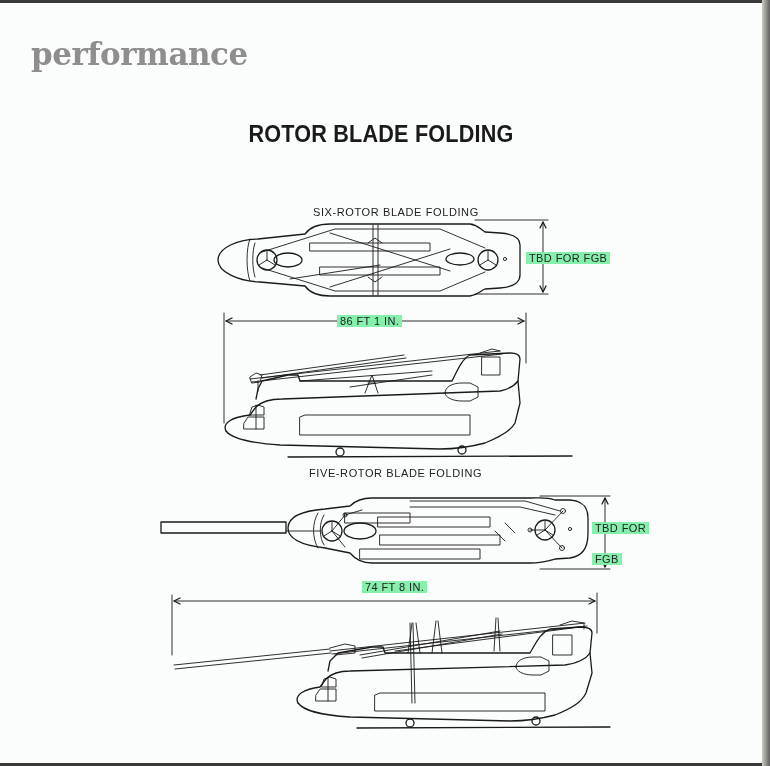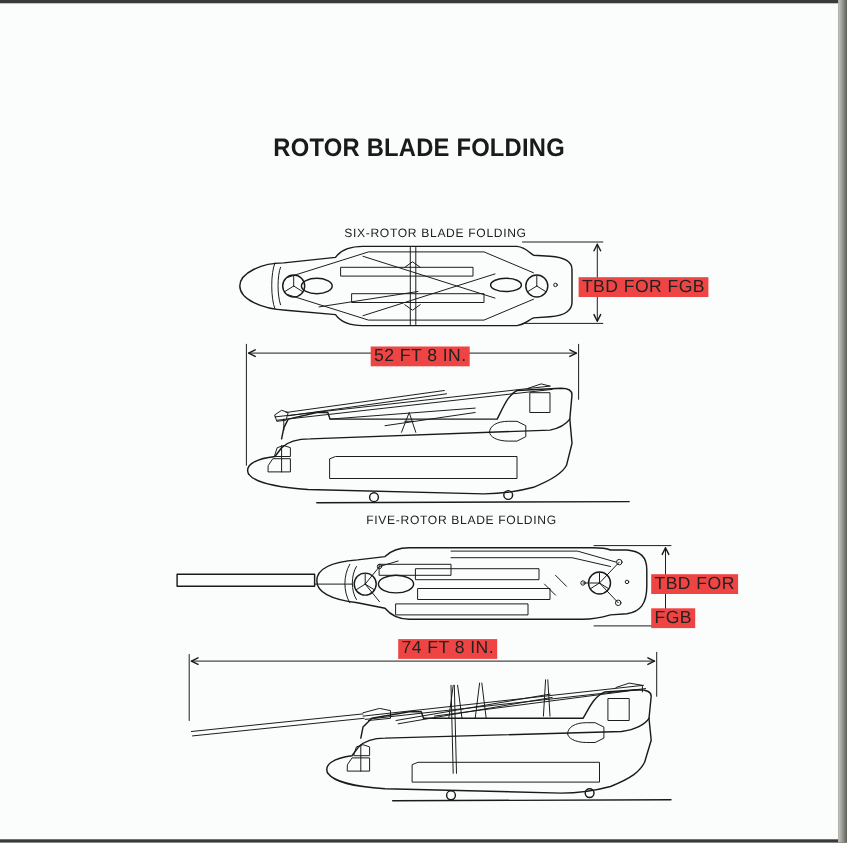--- a/index.html
+++ b/index.html
@@ -26,32 +26,33 @@
     position: absolute; left: 0; width: 762px; top: 118px; text-align: center;
     font-family: "Liberation Sans", sans-serif; font-weight: bold;
     font-size: 23px; color: #1a1a1a; letter-spacing: 0.2px;
     transform: scaleX(0.94);
   }
   .caption {
     position: absolute; font-size: 11px; color: #222; letter-spacing: 0.6px;
     white-space: nowrap;
   }
   .dim-label {
-    position: absolute; font-size: 16px; color: #222; letter-spacing: 0.4px;
-    background: #ef4444; padding: 0 3px; white-space: nowrap;
+    position: absolute; font-size: 11px; color: #222; letter-spacing: 0.4px;
+    background: #86efac; padding: 0 3px; white-space: nowrap;
   }
   svg.drawing { position: absolute; left: 0; top: 0; overflow: visible; }
   svg.drawing * { fill: none; stroke: #1a1a1a; stroke-width: 1.3; stroke-linejoin: round; stroke-linecap: round; }
   svg.drawing .thin { stroke-width: 0.9; }
 </style>
 </head>
 <body>
 
 <div class="page">
 
+  <div class="section-label">performance</div>
   <div class="page-title">ROTOR BLADE FOLDING</div>
 
   <div class="caption" style="left:313px; top:177px;margin-top:26px;">SIX-ROTOR BLADE FOLDING</div>
 
   <svg class="drawing" width="770" height="766">
     <g>
 
       <path d="M258,236 C238,236 218,245 218,257 C218,269 238,278 260,279
                L305,283 C310,290 318,293 330,293 L470,293 C478,292 480,288 485,286
                L500,285 C515,284 520,278 520,272 L520,242 C520,236 515,231 500,230
@@ -123,23 +124,23 @@
       <path class="thin" d="M365,390 L372,372 L378,390 M368,380 L376,380"></path>
 
       <path class="thin" d="M250,376 L500,348"></path>
       <path class="thin" d="M252,379 L502,351"></path>
       <path class="thin" d="M260,372 L404,352 M262,375 L406,355"></path>
       <path class="thin" d="M300,378 L432,368 M350,384 L432,372"></path>
       <path class="thin" d="M250,374 L256,370 L262,372 L260,379 L252,380 Z"></path>
       <path class="thin" d="M480,350 L492,346 L500,348"></path>
     </g>
   </svg>
-  <div class="dim-label" style="left:337px; top:312px;">52 FT 8 IN.</div>
-
-  <div class="caption" style="left:309px; top:464px;margin-left:24px;">FIVE-ROTOR BLADE FOLDING</div>
+  <div class="dim-label" style="left:337px; top:312px;">86 FT 1 IN.</div>
+
+  <div class="caption" style="left:309px; top:464px;">FIVE-ROTOR BLADE FOLDING</div>
 
   <svg class="drawing" width="770" height="766">
     <g>
 
       <path d="M161,519 L286,519 L286,530 L161,530 Z"></path>
       <line class="thin" x1="286" y1="528" x2="320" y2="528"></line>
 
       <path d="M325,506 C300,508 288,515 288,525 C288,535 300,542 325,545
                L350,550 C355,556 362,560 372,560 L530,560 C540,560 548,558 555,556
                L570,555 C582,553 588,546 588,530 L588,515 C588,503 582,498 570,497

